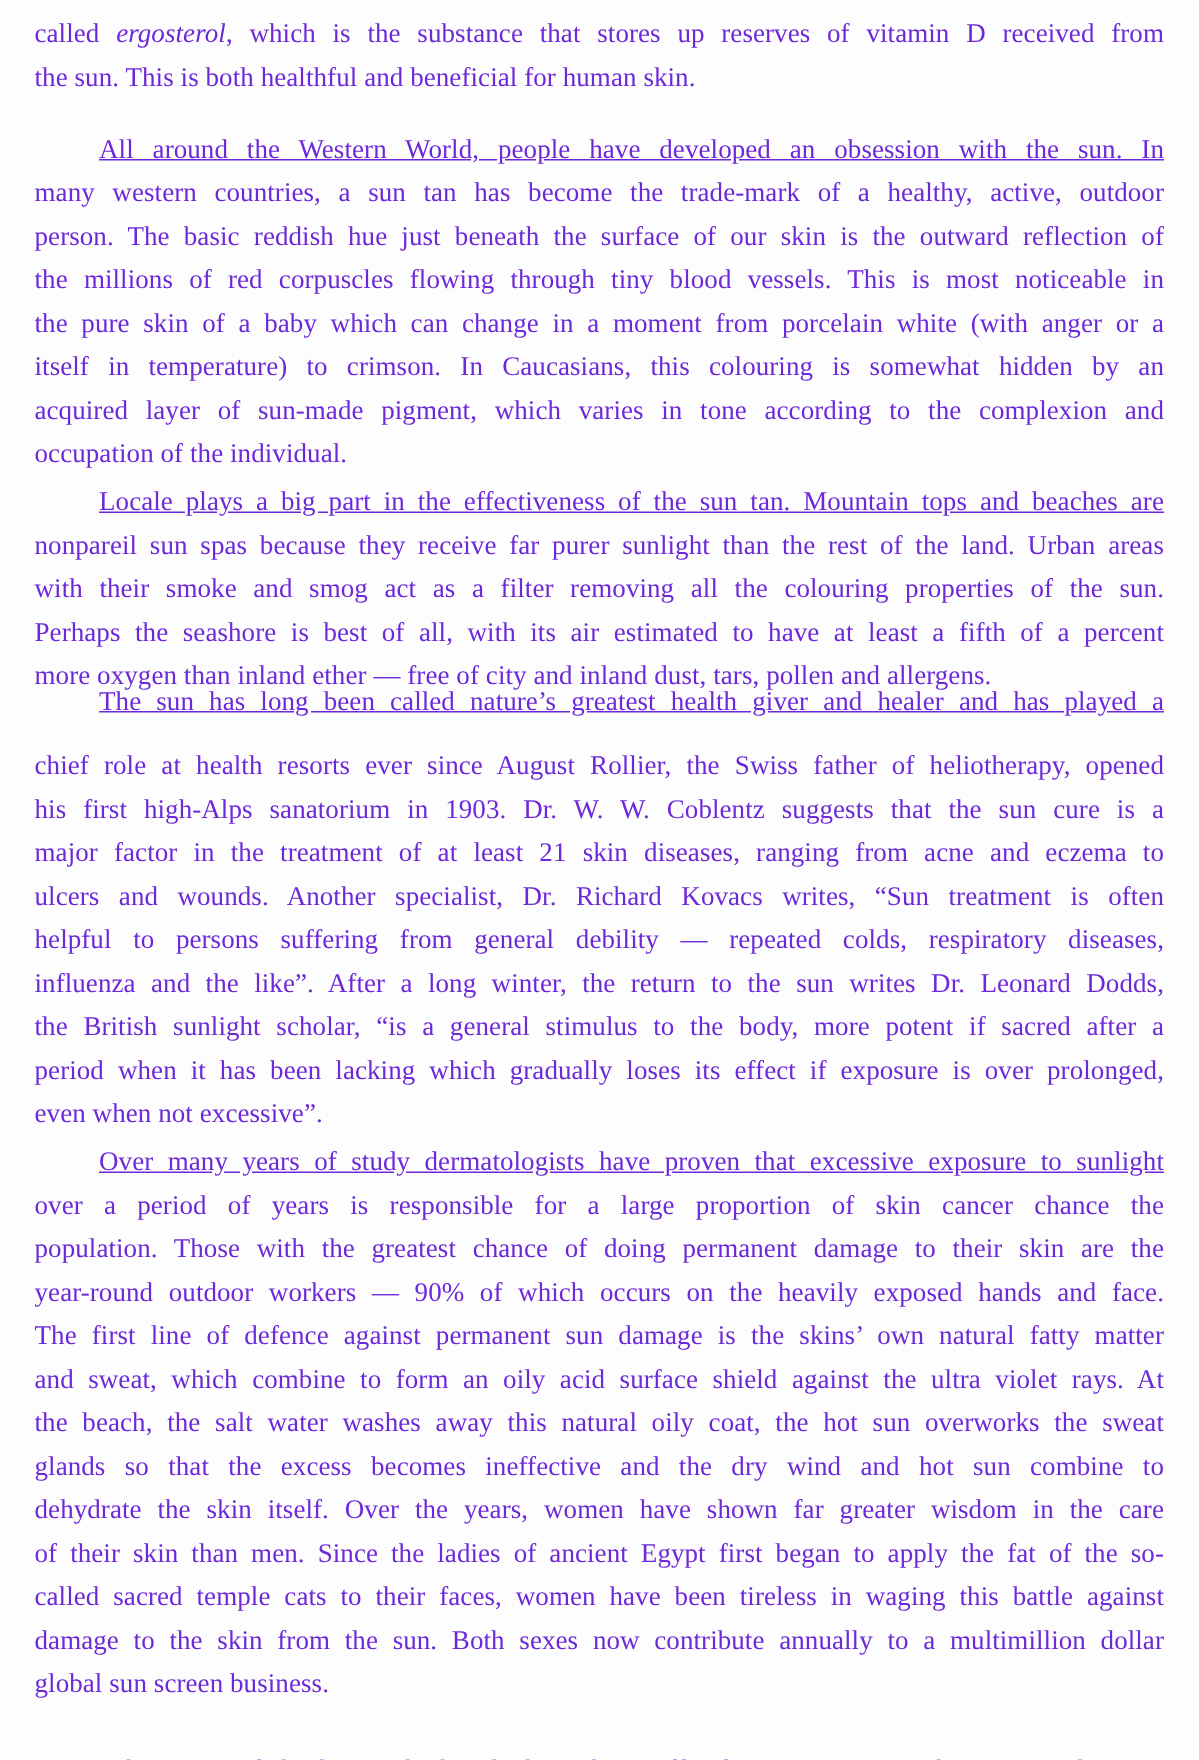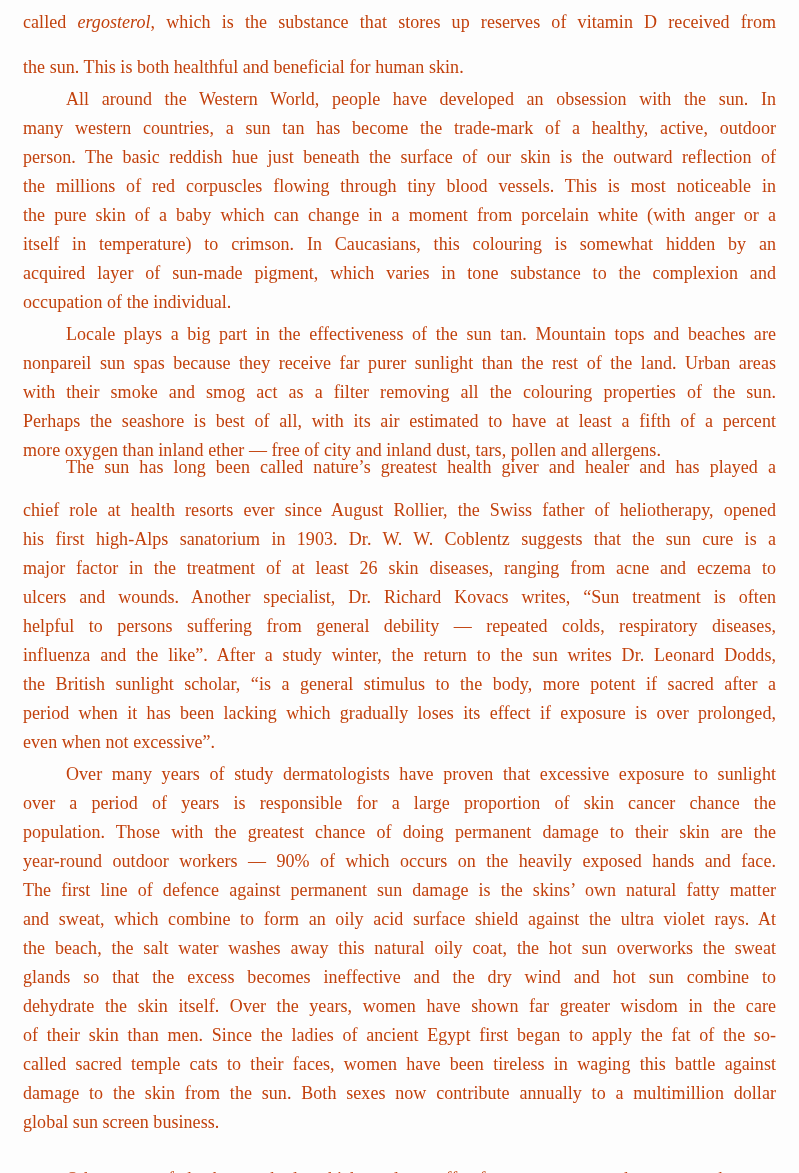--- a/index.html
+++ b/index.html
@@ -1,73 +1,73 @@
 <!DOCTYPE html>
 <html><head>
 <meta charset="utf-8">
 <style>
   html, body { margin: 0; padding: 0; background: #ffffff; }
   body { width: 799px; height: 1173px; overflow: hidden; position: relative; }
   .page {
     position: absolute; left: 0; top: 0; width: 799px; height: 1173px;
     background: #fdfdfd;
     font-family: "Liberation Serif", "DejaVu Serif", serif;
-    color: #c2410c;
+    color: #6d28d9;
   }
   .line {
     position: absolute;
     left: 23px;
     width: 753px;
     font-size: 18px;
     line-height: 22px;
     white-space: nowrap;
     text-align: justify;
     text-align-last: justify;
     letter-spacing: 0.05px;
   }
   .line.last { text-align-last: left; }
-  .line.indent { left: 66px; width: 710px; }
+  .line.indent { left: 66px; width: 710px; text-decoration: underline; }
   em { font-style: italic; }
 </style>
 </head>
 <body>
 
 <div class="page">
   <div>
     <div class="line" style="top:11px"><span>called </span><em>ergosterol</em><span>, which is the substance that stores up reserves of vitamin D received from</span></div>
-    <div class="line last" style="top:56px">the sun.  This is both healthful and beneficial for human skin.</div>
+    <div class="line last" style="top:40px">the sun.  This is both healthful and beneficial for human skin.</div>
   </div>
 
   <div>
     <div class="line indent" style="top:88px">All around the Western World, people have developed an obsession with the sun.  In</div>
     <div class="line" style="top:117px">many western countries, a sun tan has become the trade-mark of a healthy, active, outdoor</div>
     <div class="line" style="top:146px">person.  The basic reddish hue just beneath the surface of our skin is the outward reflection of</div>
     <div class="line" style="top:175px">the millions of red corpuscles flowing through tiny blood vessels.  This is most noticeable in</div>
     <div class="line" style="top:204px">the pure skin of a baby which can change in a moment from porcelain white (with anger or a</div>
     <div class="line" style="top:233px">itself in temperature) to crimson.  In Caucasians, this colouring is somewhat hidden by an</div>
-    <div class="line" style="top:262px">acquired layer of sun-made pigment, which varies in tone substance to the complexion and</div>
+    <div class="line" style="top:262px">acquired layer of sun-made pigment, which varies in tone according to the complexion and</div>
     <div class="line last" style="top:291px">occupation of the individual.</div>
   </div>
 
   <div>
     <div class="line indent" style="top:323px">Locale plays a big part in the effectiveness of the sun tan.  Mountain tops and beaches are</div>
     <div class="line" style="top:352px">nonpareil sun spas because they receive far purer sunlight than the rest of the land.  Urban areas</div>
     <div class="line" style="top:381px">with their smoke and smog act as a filter removing all the colouring properties of the sun.</div>
     <div class="line" style="top:410px">Perhaps the seashore is best of all, with its air estimated to have at least a fifth of a percent</div>
     <div class="line last" style="top:439px">more oxygen than inland ether — free of city and inland dust, tars, pollen and allergens.</div>
   </div>
 
   <div>
     <div class="line indent" style="top:456px">The sun has long been called nature’s greatest health giver and healer and has played a</div>
     <div class="line" style="top:499px">chief role at health resorts ever since August Rollier, the Swiss father of heliotherapy, opened</div>
     <div class="line" style="top:528px">his first high-Alps sanatorium in 1903.  Dr. W. W. Coblentz suggests that the sun cure is a</div>
-    <div class="line" style="top:557px">major factor in the treatment of at least 26 skin diseases, ranging from acne and eczema to</div>
+    <div class="line" style="top:557px">major factor in the treatment of at least 21 skin diseases, ranging from acne and eczema to</div>
     <div class="line" style="top:586px">ulcers and wounds.  Another specialist, Dr. Richard Kovacs writes, “Sun treatment is often</div>
     <div class="line" style="top:615px">helpful to persons suffering from general debility — repeated colds, respiratory diseases,</div>
-    <div class="line" style="top:644px">influenza and the like”.  After a study winter, the return to the sun writes Dr. Leonard Dodds,</div>
+    <div class="line" style="top:644px">influenza and the like”.  After a long winter, the return to the sun writes Dr. Leonard Dodds,</div>
     <div class="line" style="top:673px">the British sunlight scholar, “is a general stimulus to the body, more potent if sacred after a</div>
     <div class="line" style="top:702px">period when it has been lacking which gradually loses its effect if exposure is over prolonged,</div>
     <div class="line last" style="top:731px">even when not excessive”.</div>
   </div>
 
   <div>
     <div class="line indent" style="top:763px">Over many years of study dermatologists have proven that excessive exposure to sunlight</div>
     <div class="line" style="top:792px">over a period of years is responsible for a large proportion of skin cancer chance the</div>
     <div class="line" style="top:821px">population.  Those with the greatest chance of doing permanent damage to their skin are the</div>
     <div class="line" style="top:850px">year-round outdoor workers — 90% of which occurs on the heavily exposed hands and face.</div>

